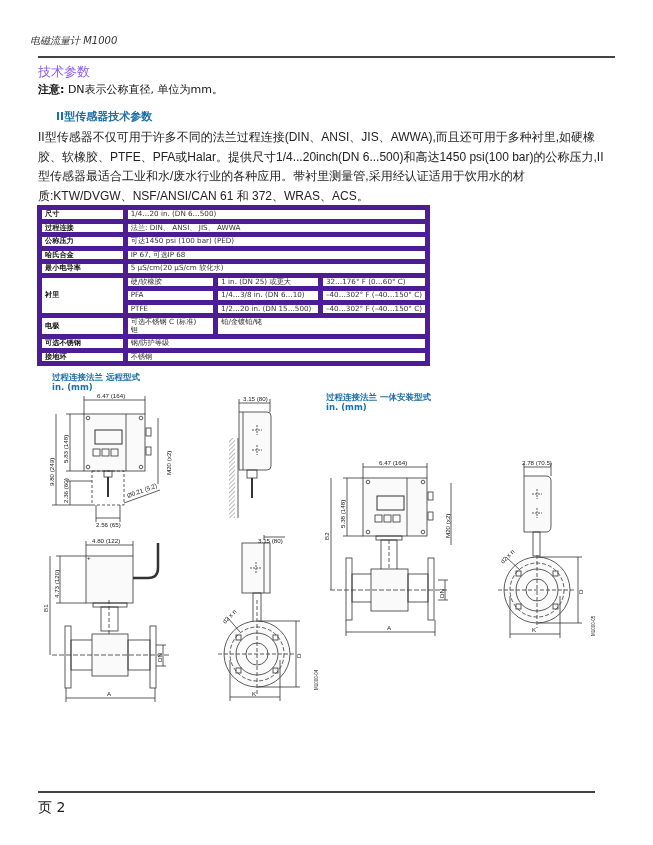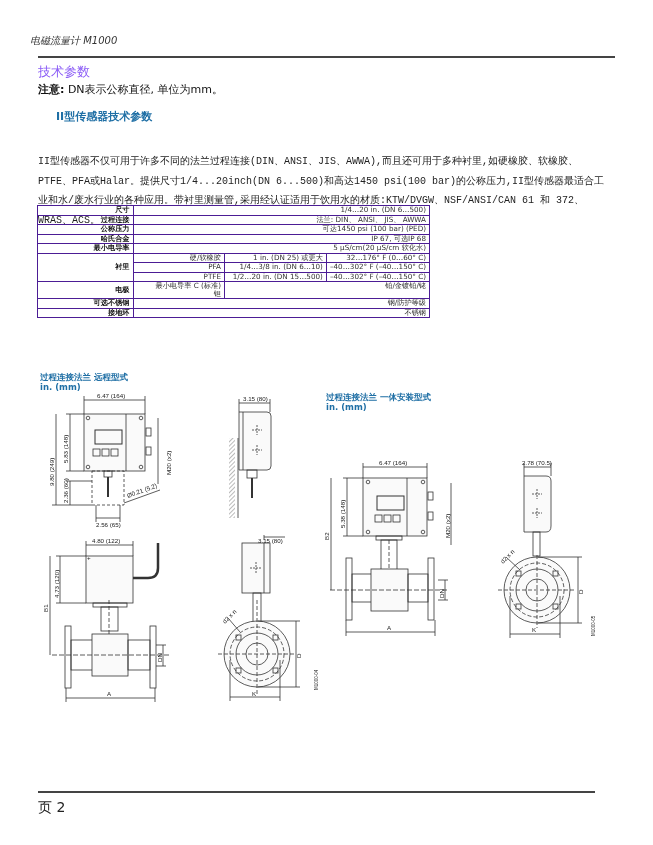--- a/index.html
+++ b/index.html
@@ -4,23 +4,23 @@
 <style>
   html, body { margin:0; padding:0; background:#ffffff; }
   body { width:653px; height:845px; position:relative; overflow:hidden; font-family:"DejaVu Sans", sans-serif; color:#1a1a1a; }
   .abs { position:absolute; }
   .hdr-title { left:30px; top:34px; font-size:10px; color:#333;font-style:italic; }
   .hdr-rule { left:38px; top:56px; width:577px; height:2px; background:#444; }
   .sec-title { left:38px; top:63px; font-size:13px; font-weight:normal; color:#8b5cf6; }
   .note { left:38px; top:82px; font-size:11px; color:#111; }
   .note b { font-weight:bold; }
   .sub-title { left:56px; top:109px; font-size:11px; font-weight:bold; color:#1f6fa5; }
-  .para { left:38px; top:128px; width:572px; font-family:Liberation Mono, monospace; font-size:10px; line-height:19.5px; color:#222;margin-top:24px; }
+  .para { left:38px; top:128px; width:572px; font-family:Liberation Sans, sans-serif; font-size:12px; line-height:19.5px; color:#222; }
   table.spec { position:absolute; left:37px; top:205px; width:393px; border-collapse:collapse; font-size:7.2px; }
-  table.spec td { border:1px solid #4c1d95; padding:0 3px; height:8.5px; line-height:8.5px; color:#333; white-space:nowrap;text-align:right; }
+  table.spec td { border:5px solid #4c1d95; padding:0 3px; height:8.5px; line-height:8.5px; color:#333; white-space:nowrap; }
   table.spec td.k { font-weight:bold; color:#111; width:90px; }
   .fig-title { font-size:8.5px; font-weight:bold; color:#1f6fa5; line-height:10px; }
   svg text { font-family:"Liberation Sans", sans-serif; fill:#222; }
   .foot-rule { left:38px; top:791px; width:557px; height:2px; background:#444; }
   .foot { left:38px; top:799px; font-size:14px; color:#222; }
 </style>
 </head>
 <body>
 
 <div class="abs hdr-title">电磁流量计 M1000</div>
@@ -66,37 +66,37 @@
     <td>–40…302° F (–40…150° C)</td>
   </tr>
   <tr>
     <td>PTFE</td>
     <td>1/2…20 in. (DN 15…500)</td>
     <td>–40…302° F (–40…150° C)</td>
   </tr>
   <tr>
     <td class="k">电极</td>
     <td style="line-height:8px;vertical-align:top">
-          <div>最小电导率 C (标准)</div>
+          <div>可选不锈钢 C (标准)</div>
           <div>钽</div>
         </td>
     <td colspan="2" style="vertical-align:top">铂/金镀铂/铑</td>
   </tr>
   <tr>
     <td class="k">可选不锈钢</td>
     <td colspan="3">钢/防护等级</td>
   </tr>
   <tr>
     <td class="k">接地环</td>
     <td colspan="3">不锈钢</td>
   </tr>
 </tbody>
   </table>
 
-<div class="abs fig-title" style="left:40px;top:372px">
+<div class="abs fig-title" style="left:52px;top:372px">
   <div>过程连接法兰  远程型式</div>
   <div>in. (mm)</div>
 </div>
 <div class="abs fig-title" style="left:326px;top:392px">
   <div>过程连接法兰  一体安装型式</div>
   <div>in. (mm)</div>
 </div>
 
 <svg class="abs" style="left:0;top:0" width="653" height="845">
   <defs>

